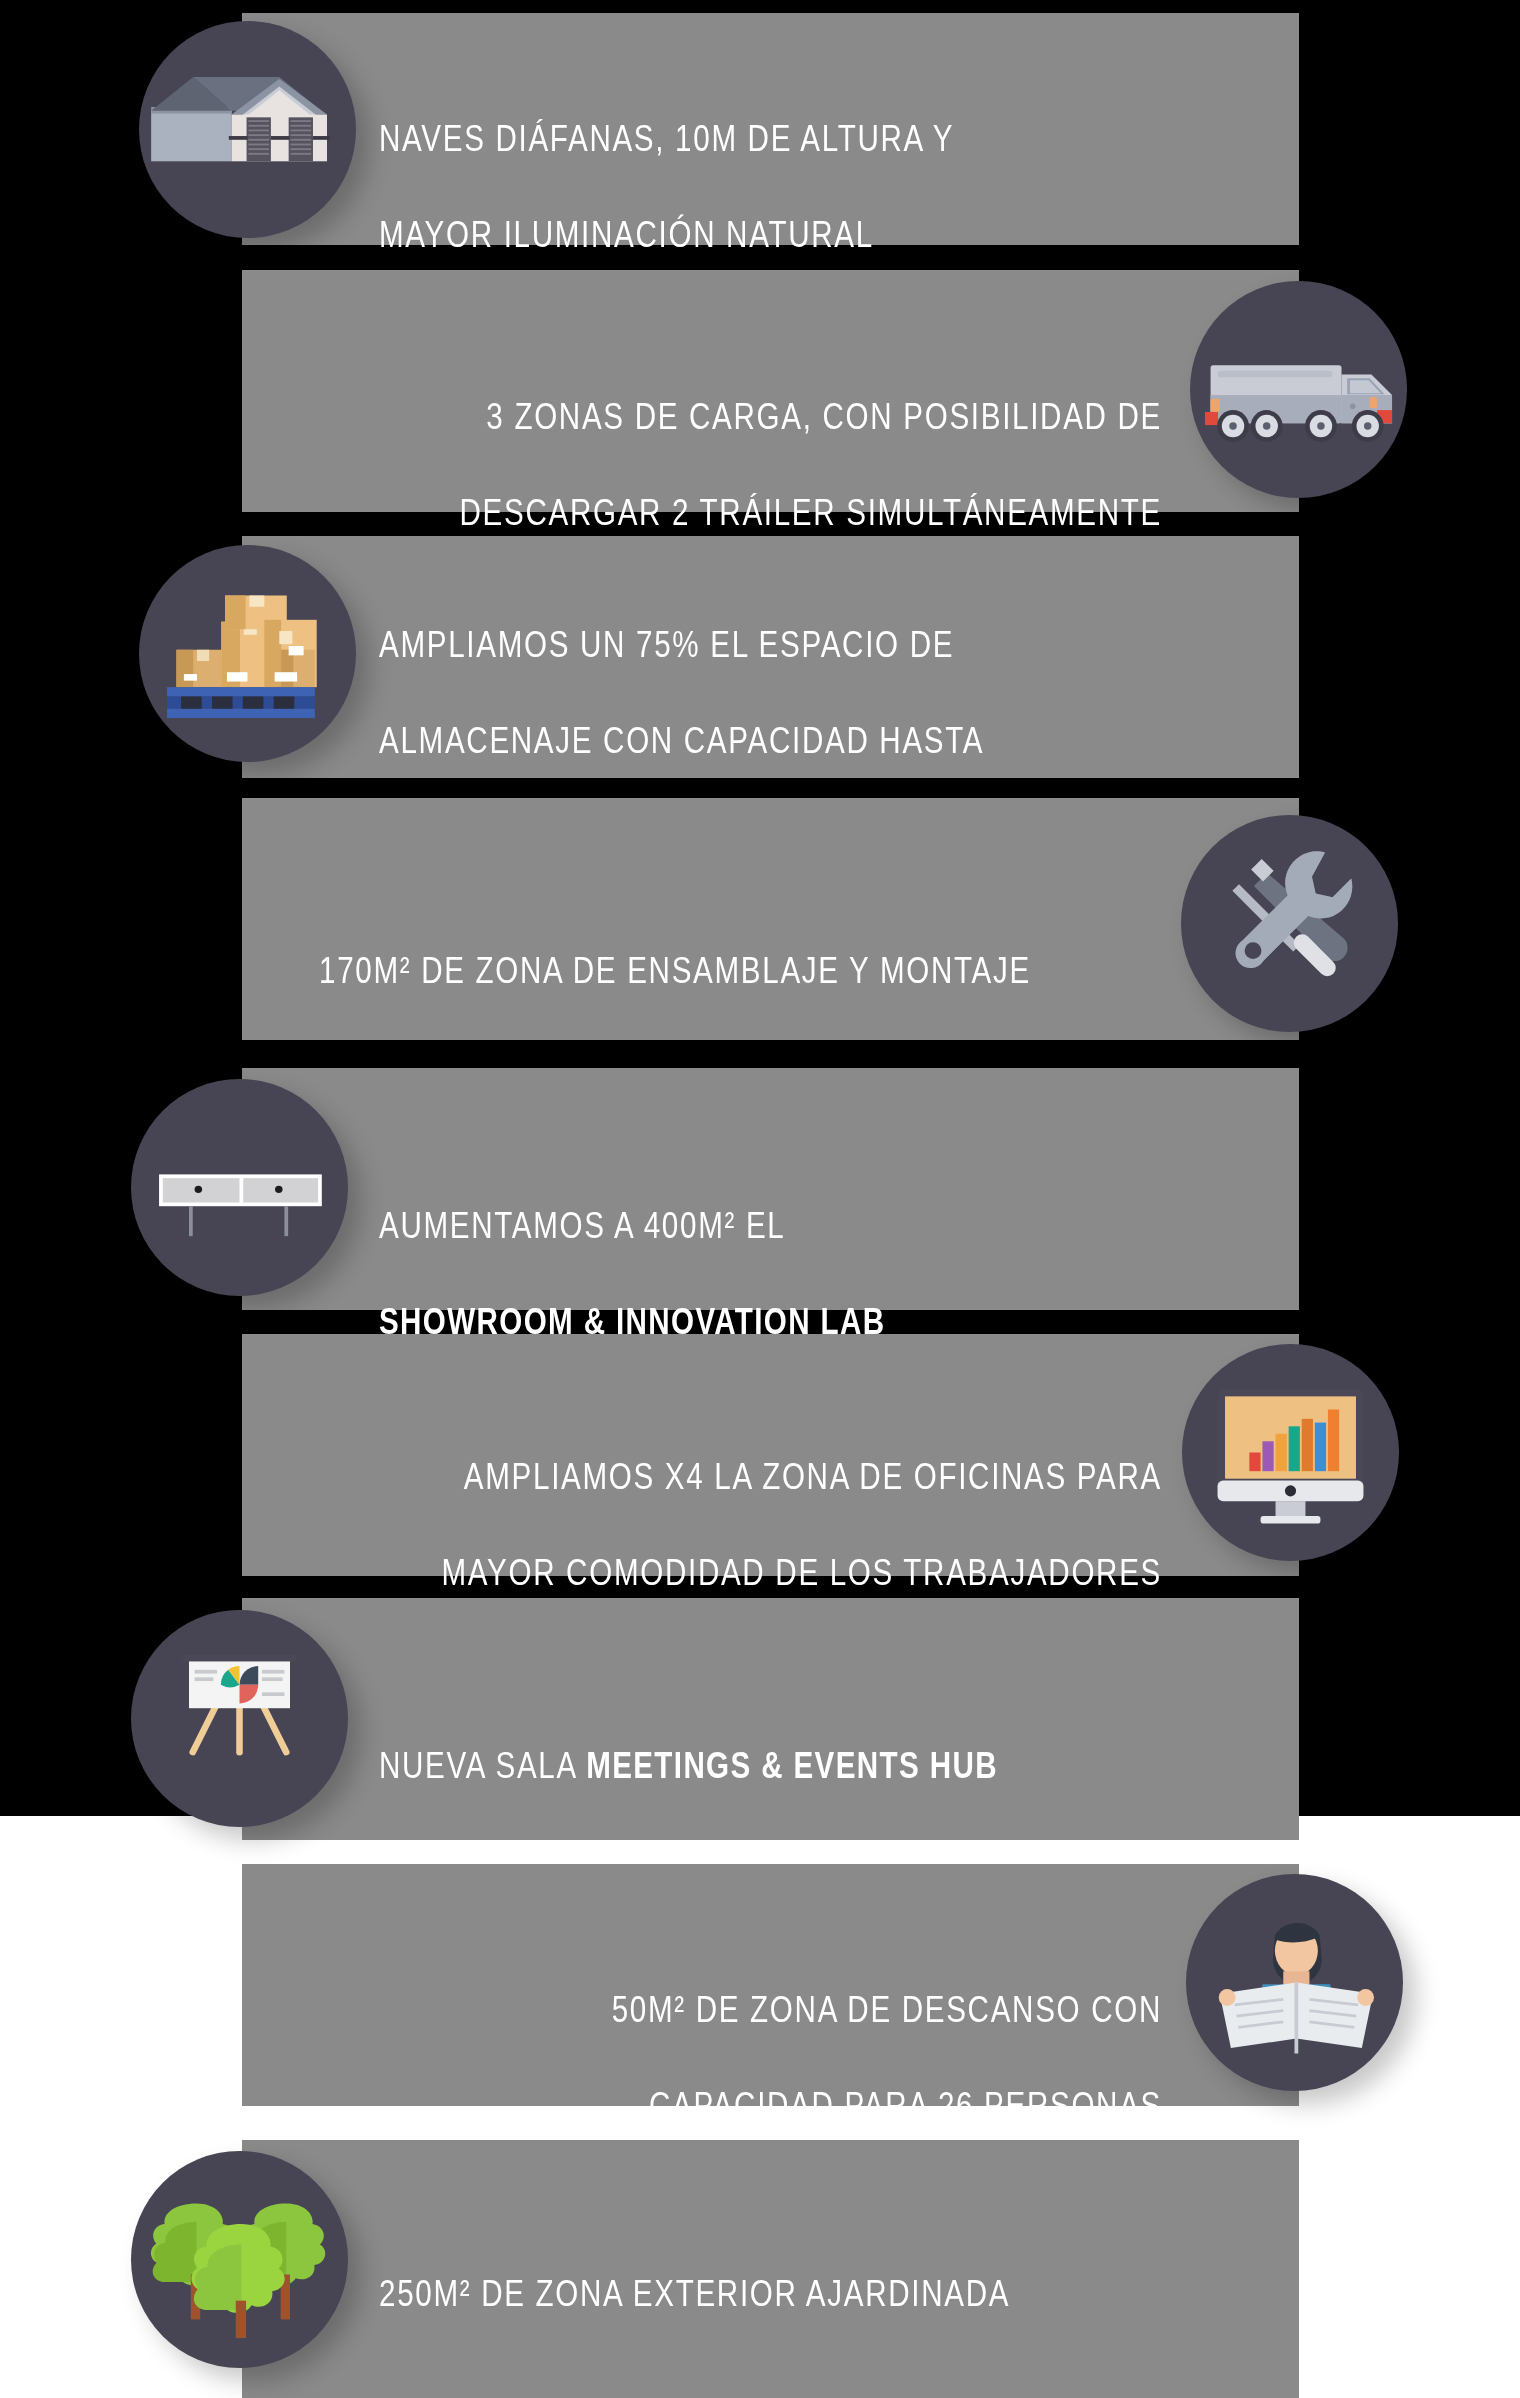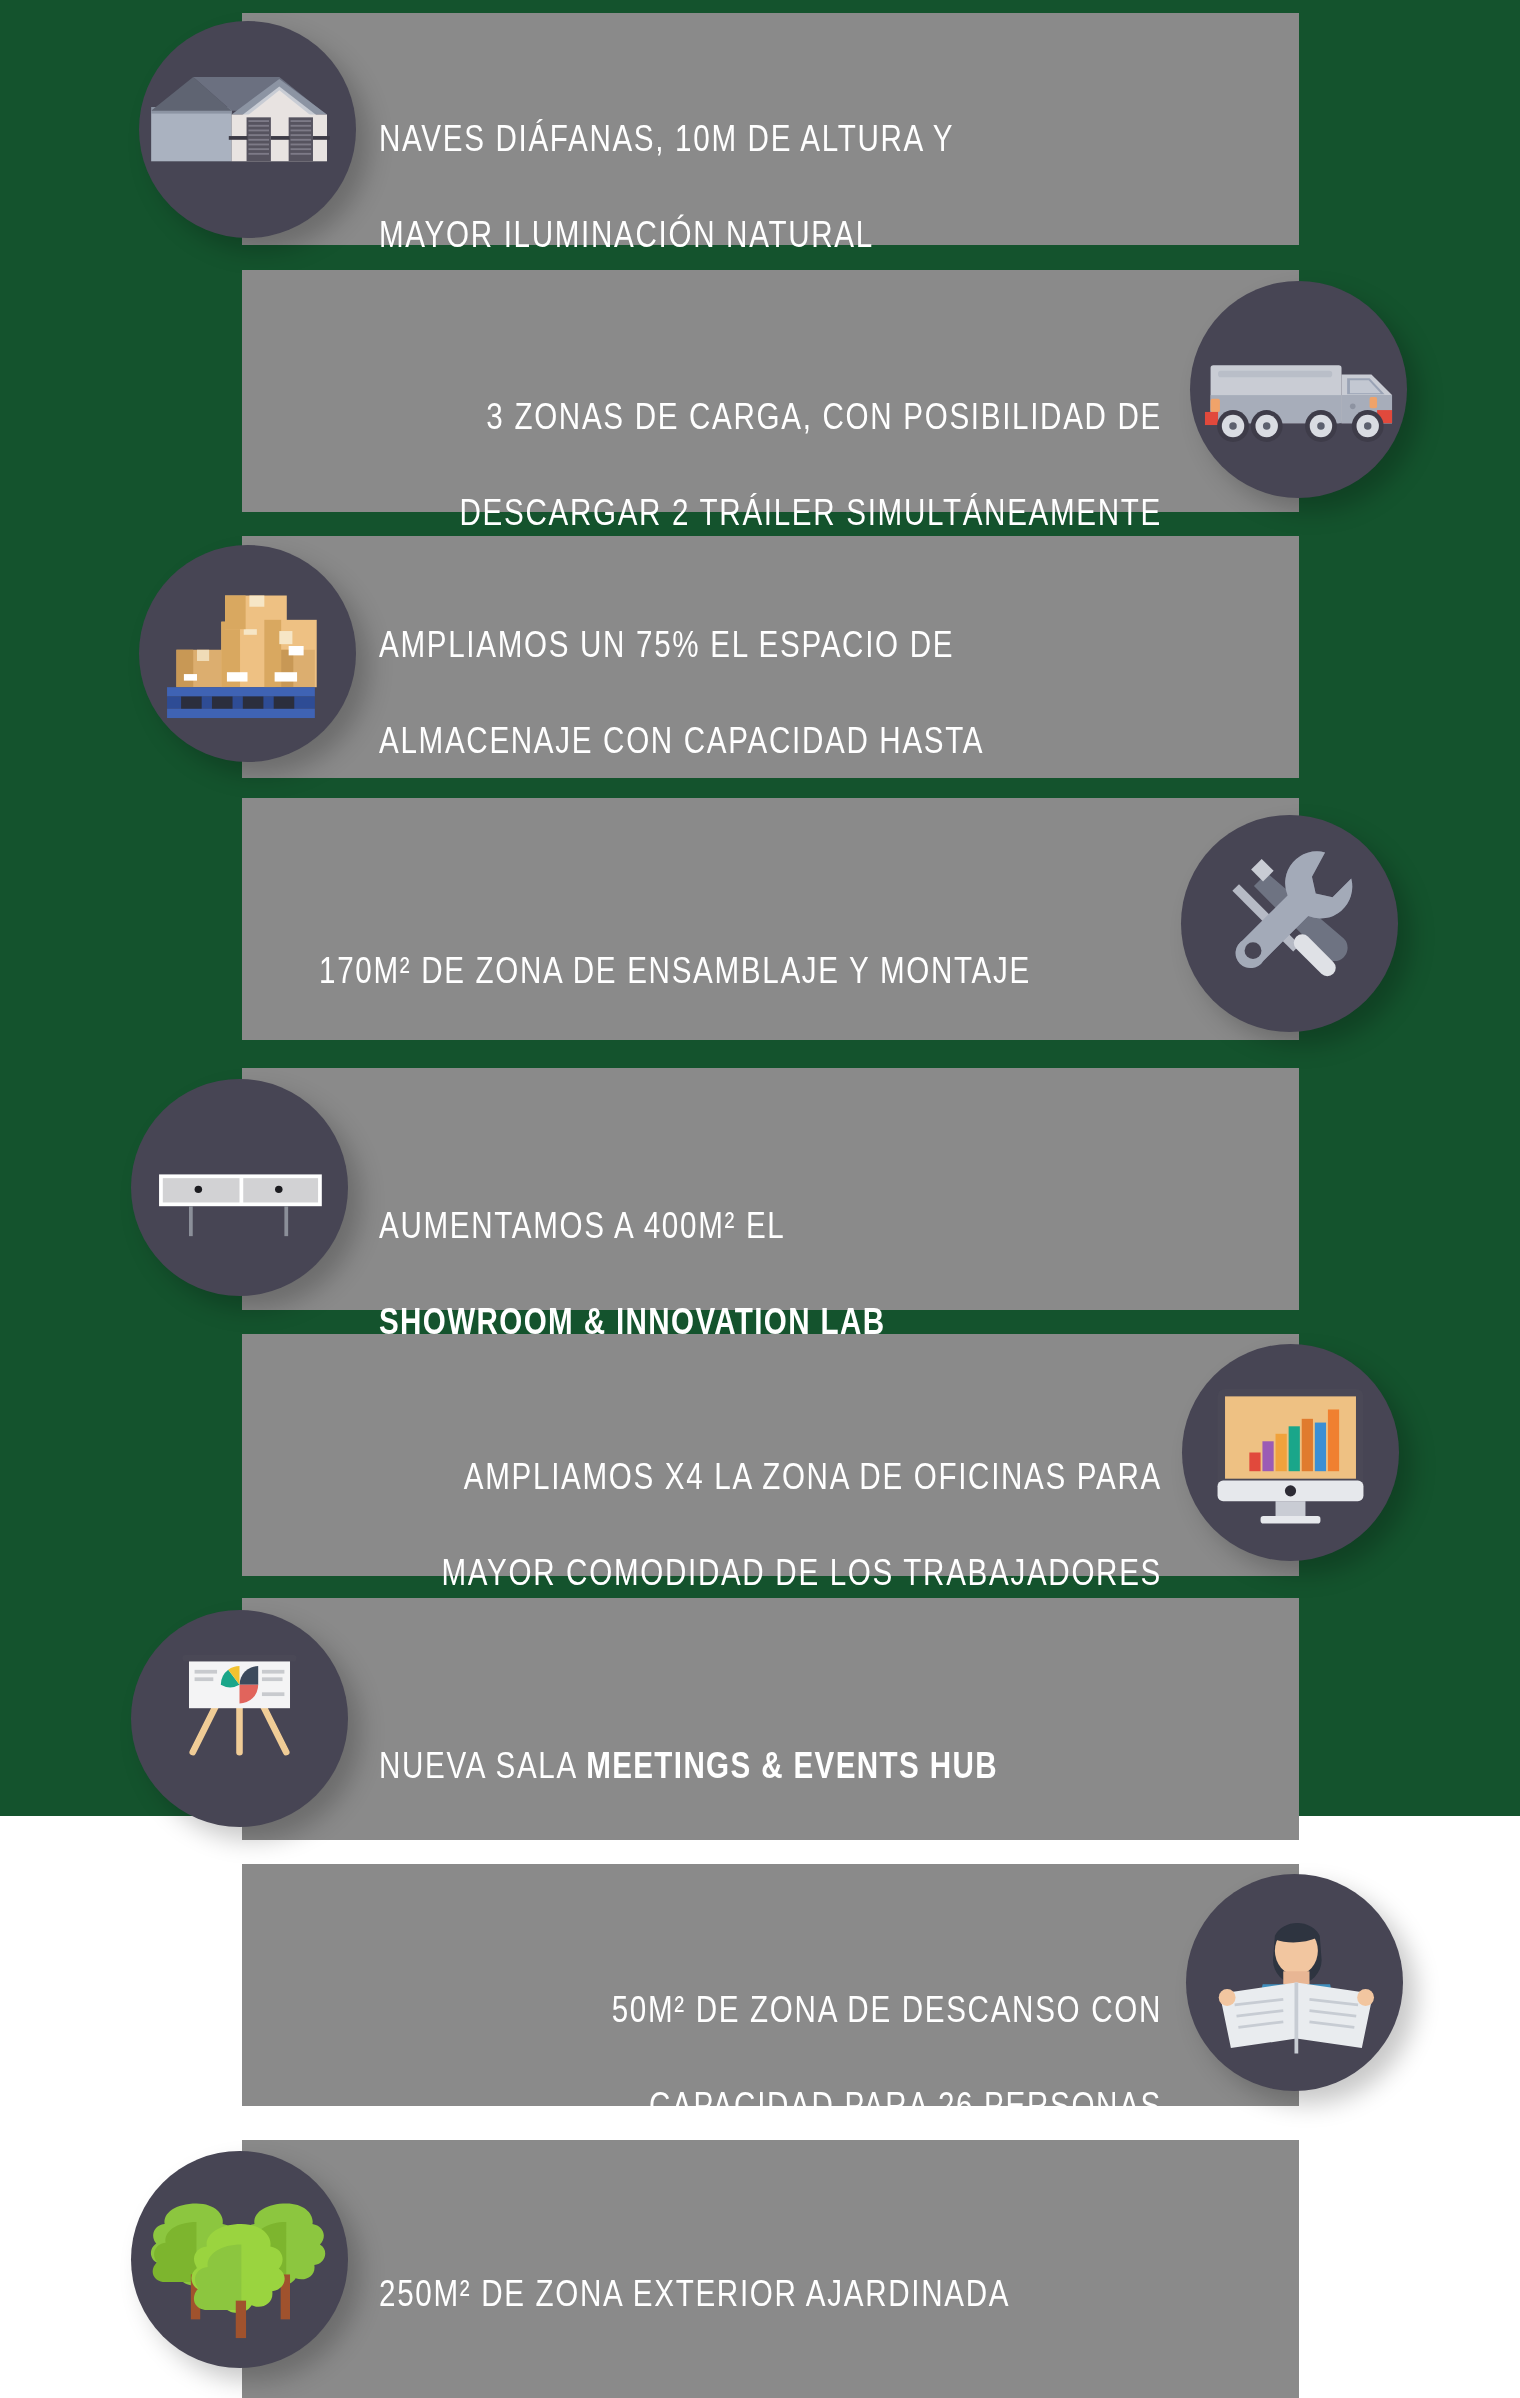--- a/index.html
+++ b/index.html
@@ -1,20 +1,20 @@
 <!DOCTYPE html>
 <html style="font-size:15px"><head>
 <meta charset="utf-8">
 <style>
   html,body{margin:0;padding:0;background:#ffffff;}
   body{
     font-family:"Liberation Sans", sans-serif;
     width:1521px;height:2399px;position:relative;overflow:hidden;
   }
-  .canvas{position:relative;width:1521px;height:1816px;background:#14532d;}
+  .canvas{position:relative;width:1521px;height:1816px;background:#000000;}
 
   
   .row{position:absolute;background:#8a8a8a;}
 
   
   .row-text{
     position:absolute;
     color:#ffffff;
     font-family:"Liberation Sans Narrow","Liberation Sans",sans-serif;
     font-weight:400;

